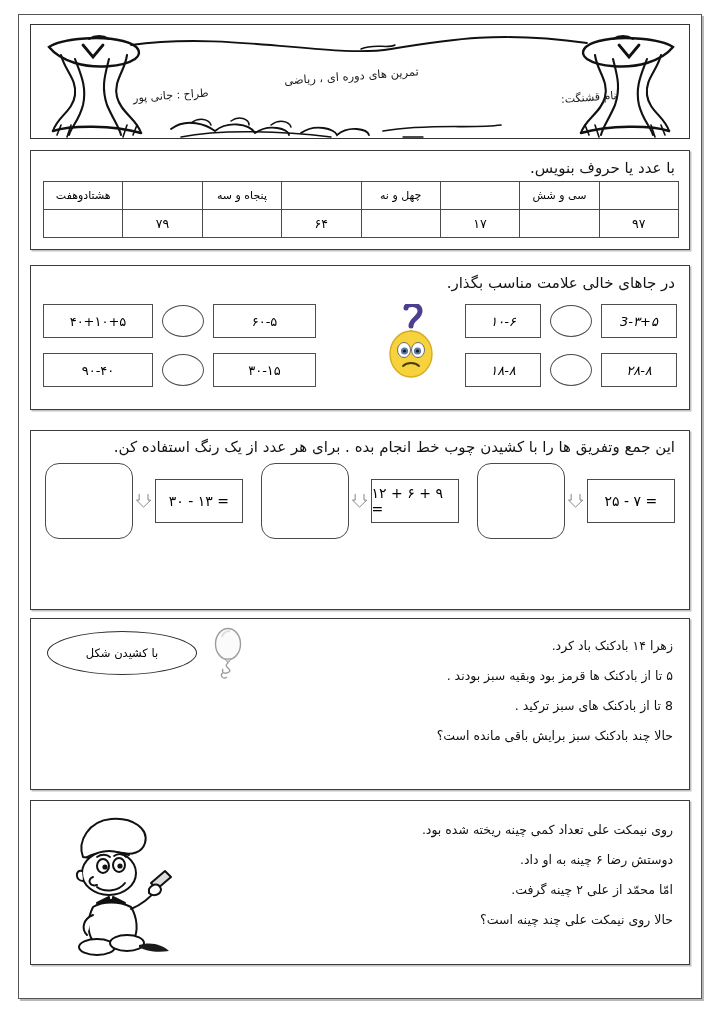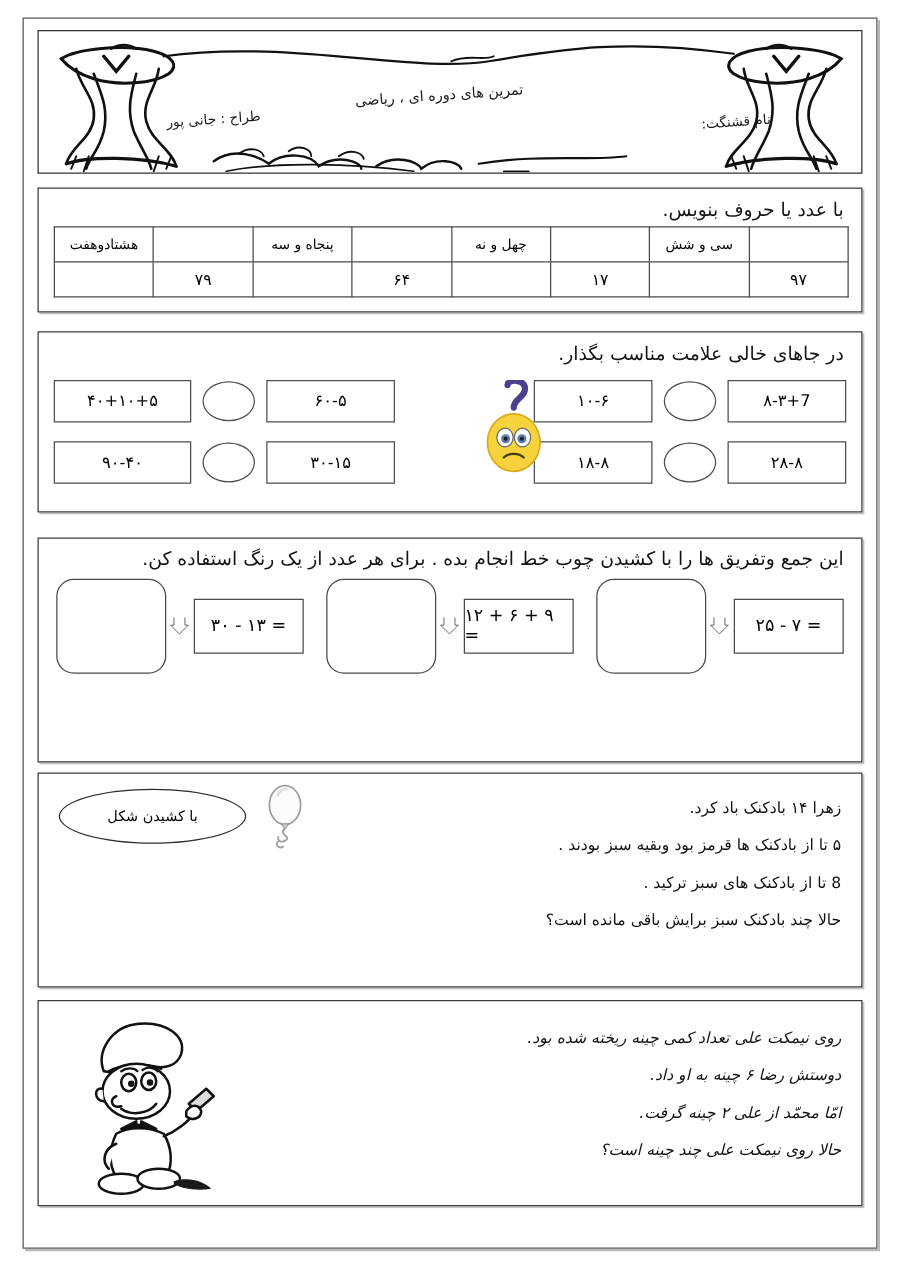--- a/index.html
+++ b/index.html
@@ -131,21 +131,21 @@
   .cmp-oval {
     width: 40px;
     height: 30px;
     border: 1.3px solid #4e4e4e;
     border-radius: 50%;
     flex: 0 0 auto;
   }
 
   
   #cmp-right { right: 12px; top: 38px; }
-  #cmp-right .cmp-box { width: 95px; }
+  #cmp-right .cmp-box { width: 76px; font-style: italic; }
 
   
   #cmp-left { left: 12px; top: 38px; }
   #cmp-left .cmp-box { width: 103px; }
   #cmp-left .cmp-box.wide { width: 110px; }
 
   .emoji-holder {
     position: absolute;
     left: 345px;
     top: 38px;
@@ -220,21 +220,21 @@
     position: absolute;
     right: 16px;
     top: 12px;
     text-align: right;
     font-size: 12.5px;
     line-height: 30px;
     color: #111;
   }
 
   
-  #sec5 { top: 800px; height: 165px; font-style: italic; }
+  #sec5 { top: 800px; height: 165px; }
   .smurf-holder {
     position: absolute;
     left: 22px;
     top: 10px;
     width: 130px;
     height: 145px;
   }
   #sec5 .story { top: 14px; }
 </style>
 </head>
@@ -310,21 +310,21 @@
       </tr>
     </tbody>
       </table>
   </div>
 
   <div class="section" id="sec2">
     <div class="instruction">در جاهای خالی علامت مناسب بگذار.</div>
 
     <div class="cmp-group" id="cmp-right">
       <div class="cmp-row">
-        <div class="cmp-box">۸-۳+7</div>
+        <div class="cmp-box">3-۳+۵</div>
         <div class="cmp-oval"></div>
         <div class="cmp-box">۱۰-۶</div>
       </div>
       <div class="cmp-row">
         <div class="cmp-box">۲۸-۸</div>
         <div class="cmp-oval"></div>
         <div class="cmp-box">۱۸-۸</div>
       </div>
     </div>
 

